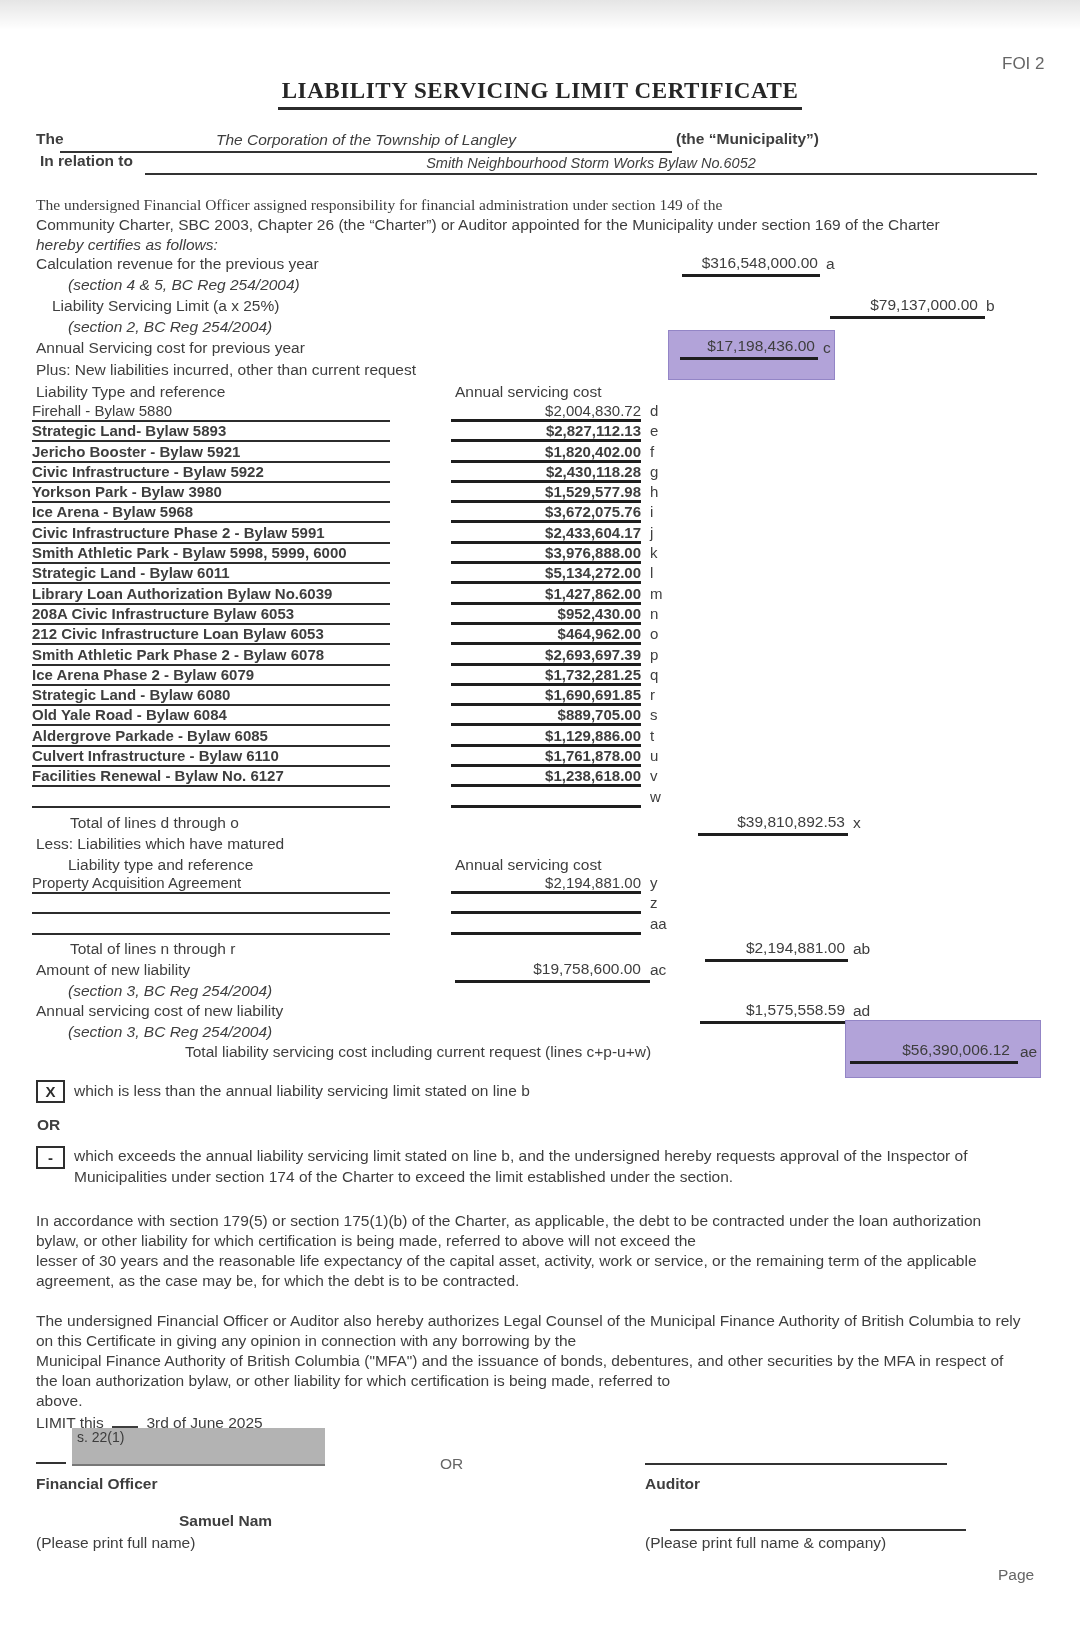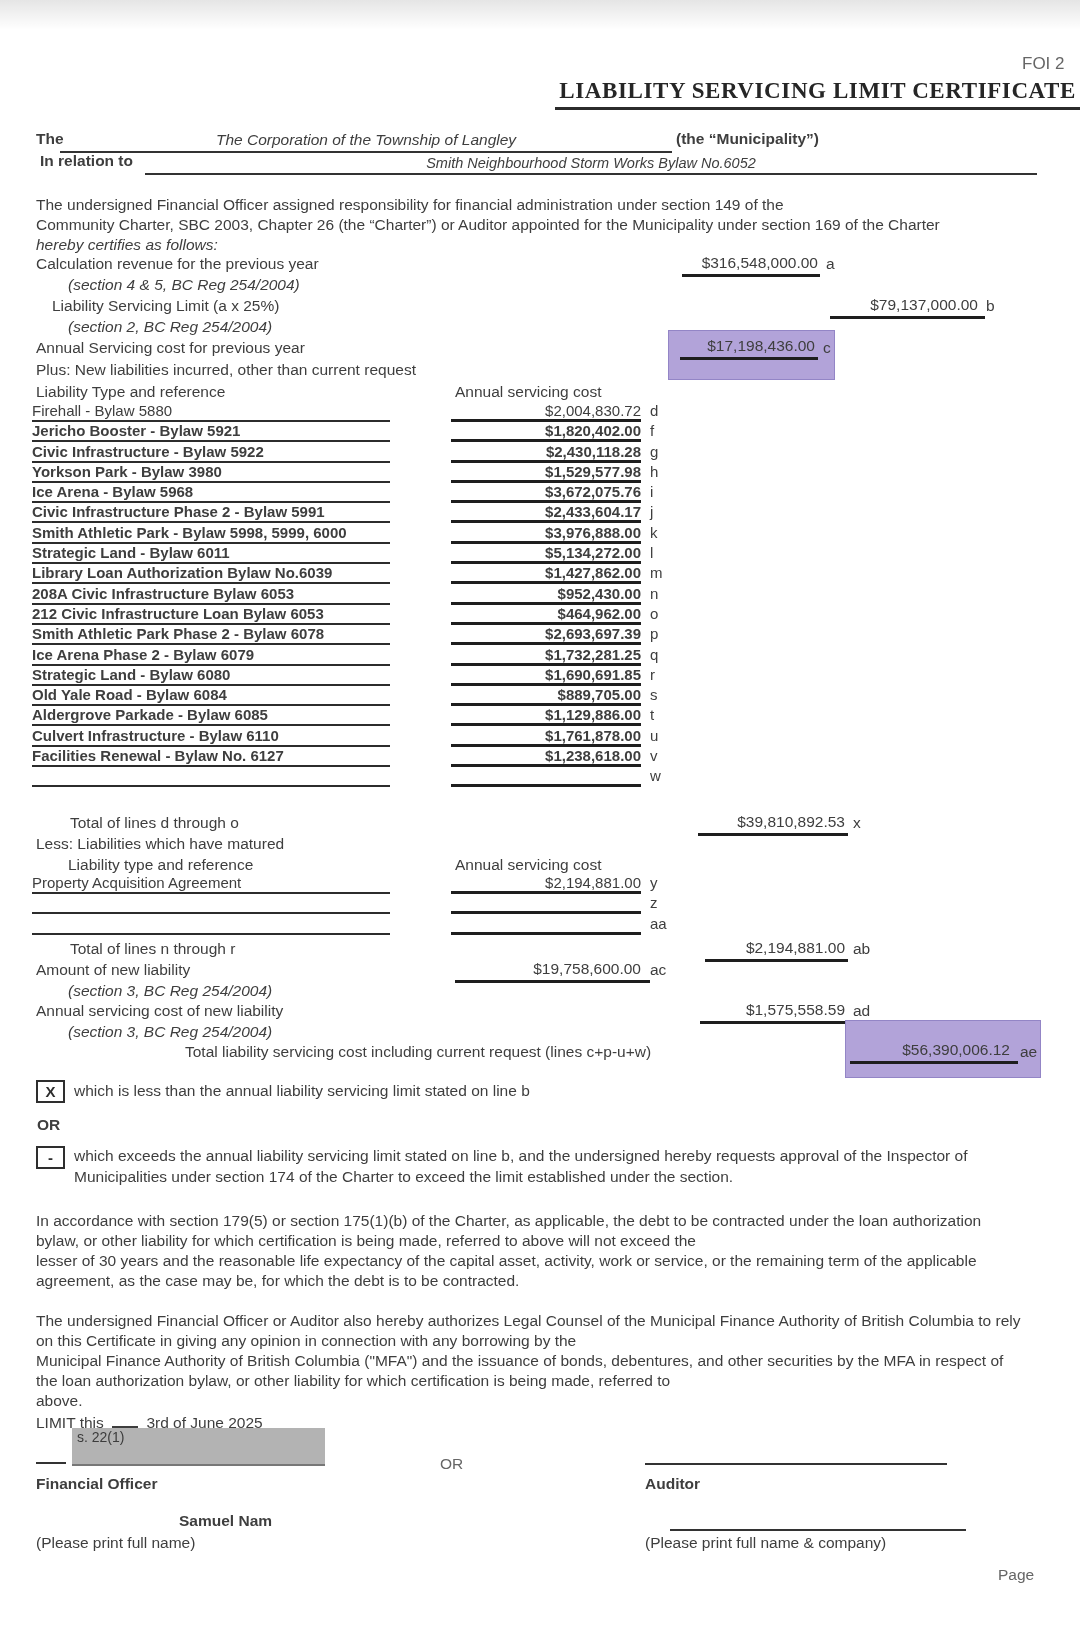--- a/index.html
+++ b/index.html
@@ -7,21 +7,21 @@
         font-family:"Liberation Sans",sans-serif;font-size:15.5px;color:#3e3e3e;}
   .page::before{content:"";position:absolute;left:0;top:0;right:0;height:30px;
         background:linear-gradient(rgba(0,0,0,.10),rgba(255,255,255,0));pointer-events:none;}
   .t{position:absolute;white-space:nowrap;}
   .b{font-weight:700;}
   .i{font-style:italic;}
   .c6{color:#666;}
   .ln{position:absolute;border-bottom:2.5px solid #333;}
   .ln3{position:absolute;border-bottom:3.5px solid #1e1e1e;}
   .rv{position:absolute;text-align:right;white-space:nowrap;}
-  .title-wrap{position:absolute;left:0;top:78px;width:1080px;text-align:right;}
+  .title-wrap{position:absolute;left:0;top:78px;width:1080px;text-align:center;}
   .title{display:inline-block;font-family:"Liberation Serif",serif;font-size:23px;font-weight:700;
          letter-spacing:.6px;color:#262626;border-bottom:3.5px solid #2b2b2b;padding:0 4px 3px 4px;}
   .fill-line{position:absolute;text-align:center;font-style:italic;}
   
   .lrows{position:absolute;left:32px;width:700px;}
   .lrow{position:relative;height:20.3px;}
   .lname{position:absolute;left:0;top:0;width:358px;height:18px;font-size:15px;
          border-bottom:2.5px solid #2c2c2c;overflow:hidden;white-space:nowrap;}
   .lval{position:absolute;left:419px;top:0;width:190px;height:17px;font-size:15px;text-align:right;
         border-bottom:3.5px solid #1e1e1e;white-space:nowrap;}
@@ -31,35 +31,35 @@
   .cb{position:absolute;width:25px;height:19px;border:2.5px solid #2e2e2e;text-align:center;
       font-weight:700;font-size:15px;line-height:19px;color:#2e2e2e;}
   .redact{position:absolute;background:#b3b3b3;border-bottom:2px solid #777;}
   .redact span{display:block;font-size:14px;color:#3c3c3c;padding:1px 0 0 5px;}
 </style>
 </head>
 <body>
 
 <div class="page">
 
-  <div class="t c6" style="left:1002px;top:54px;font-size:17px;margin-left:20px;">FOI 2</div>
+  <div class="t c6" style="left:1002px;top:54px;font-size:17px;">FOI 2</div>
   <div class="title-wrap">
     <span class="title">LIABILITY SERVICING LIMIT CERTIFICATE</span>
   </div>
 
   <div class="t b" style="left:36px;top:130px;">The</div>
   <div class="fill-line t" style="left:60px;top:131px;width:612px;">The Corporation of the Township of Langley</div>
   <div class="ln" style="left:60px;top:131px;width:612px;height:20px;"></div>
   <div class="t b" style="left:676px;top:130px;">(the “Municipality”)</div>
 
   <div class="t b" style="left:40px;top:152px;">In relation to</div>
   <div class="fill-line t" style="left:145px;top:155px;width:892px;font-size:14.5px;">Smith Neighbourhood Storm Works Bylaw No.6052</div>
   <div class="ln" style="left:145px;top:153px;width:892px;height:20px;"></div>
 
-  <div class="t" style="left:36px;top:196px;">The undersigned Financial Officer assigned responsibility for financial administration under section 149 of the</div>
+  <div class="t" style="left:36px;top:196px;font-family:Liberation Serif, serif;">The undersigned Financial Officer assigned responsibility for financial administration under section 149 of the</div>
   <div class="t" style="left:36px;top:216px;">Community Charter, SBC 2003, Chapter 26 (the “Charter”) or Auditor appointed for the Municipality under section 169 of the Charter</div>
   <div class="t" style="left:36px;top:236px;font-style:italic;">hereby certifies as follows:</div>
 
   <div class="t" style="left:36px;top:255px;">Calculation revenue for the previous year</div>
   <div class="rv" style="left:668px;top:254px;width:150px;">$316,548,000.00</div>
   <div class="ln3" style="left:682px;top:255px;width:138px;height:19px;"></div>
   <div class="t" style="left:826px;top:255px;">a</div>
   <div class="t i" style="left:68px;top:276px;">(section 4 &amp; 5, BC Reg 254/2004)</div>
 
   <div class="t" style="left:52px;top:297px;">Liability Servicing Limit (a x 25%)</div>
@@ -77,20 +77,25 @@
   <div class="t" style="left:36px;top:361px;">Plus:  New liabilities incurred, other than current request</div>
 
   <div class="t" style="left:36px;top:383px;">Liability Type and reference</div>
   <div class="t" style="left:455px;top:383px;">Annual servicing cost</div>
 
   <div class="lrows" style="top:402px;">
     <div class="lrow">
         <span class="lname">Firehall - Bylaw 5880</span>
         <span class="lval">$2,004,830.72</span>
         <span class="llet">d</span>
+      </div>
+    <div class="lrow bold">
+        <span class="lname">Strategic Land- Bylaw 5893</span>
+        <span class="lval">$2,827,112.13</span>
+        <span class="llet">e</span>
       </div>
     <div class="lrow bold">
         <span class="lname">Jericho Booster - Bylaw 5921</span>
         <span class="lval">$1,820,402.00</span>
         <span class="llet">f</span>
       </div>
     <div class="lrow bold">
         <span class="lname">Civic Infrastructure - Bylaw 5922</span>
         <span class="lval">$2,430,118.28</span>
         <span class="llet">g</span>

